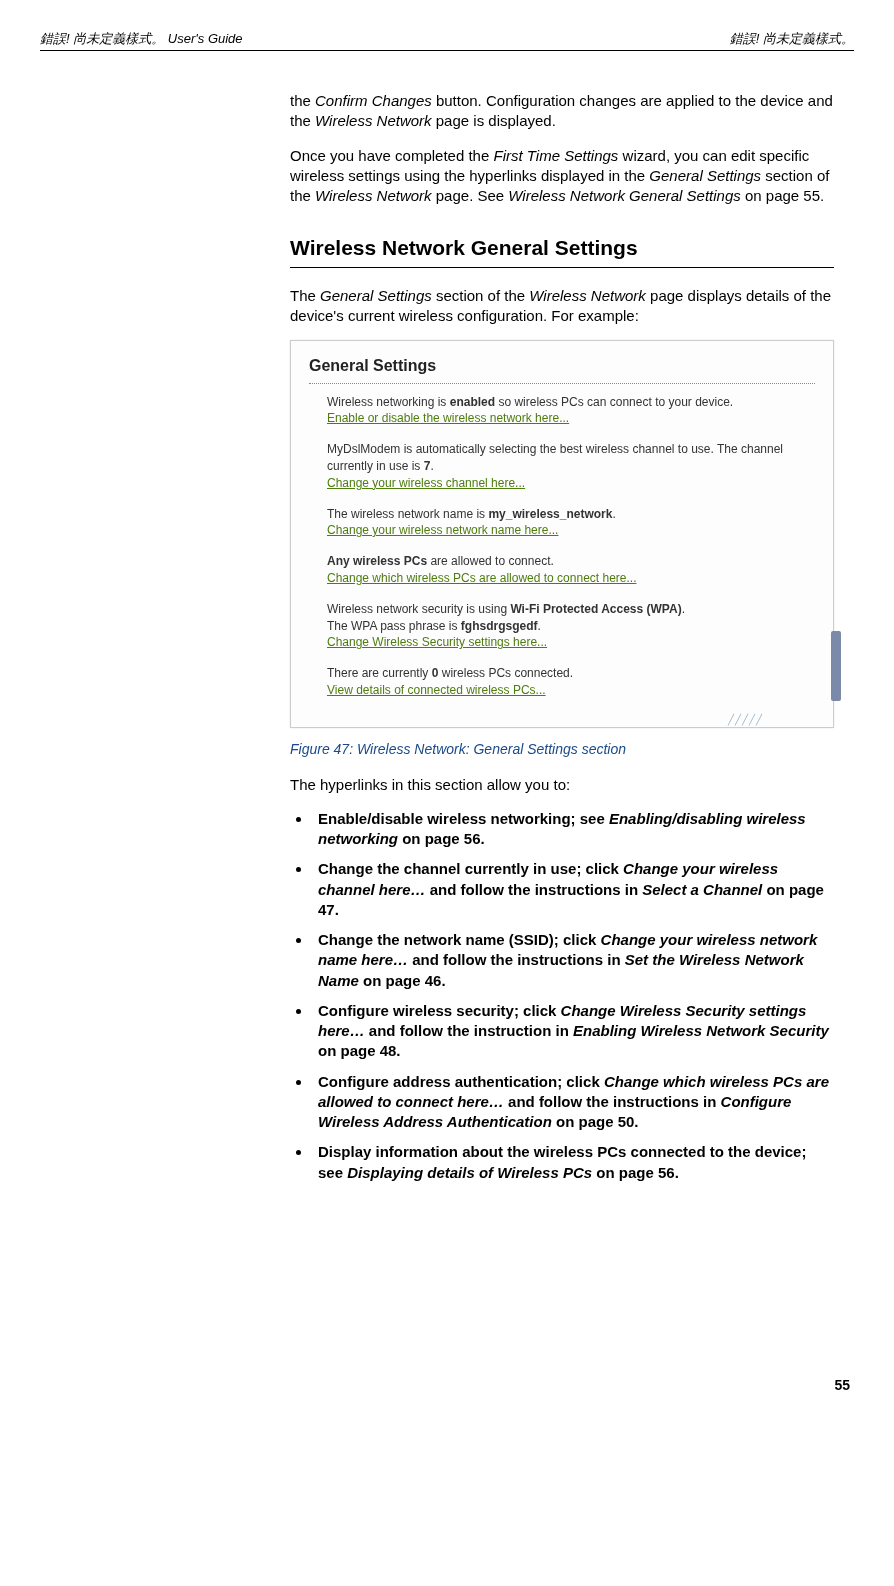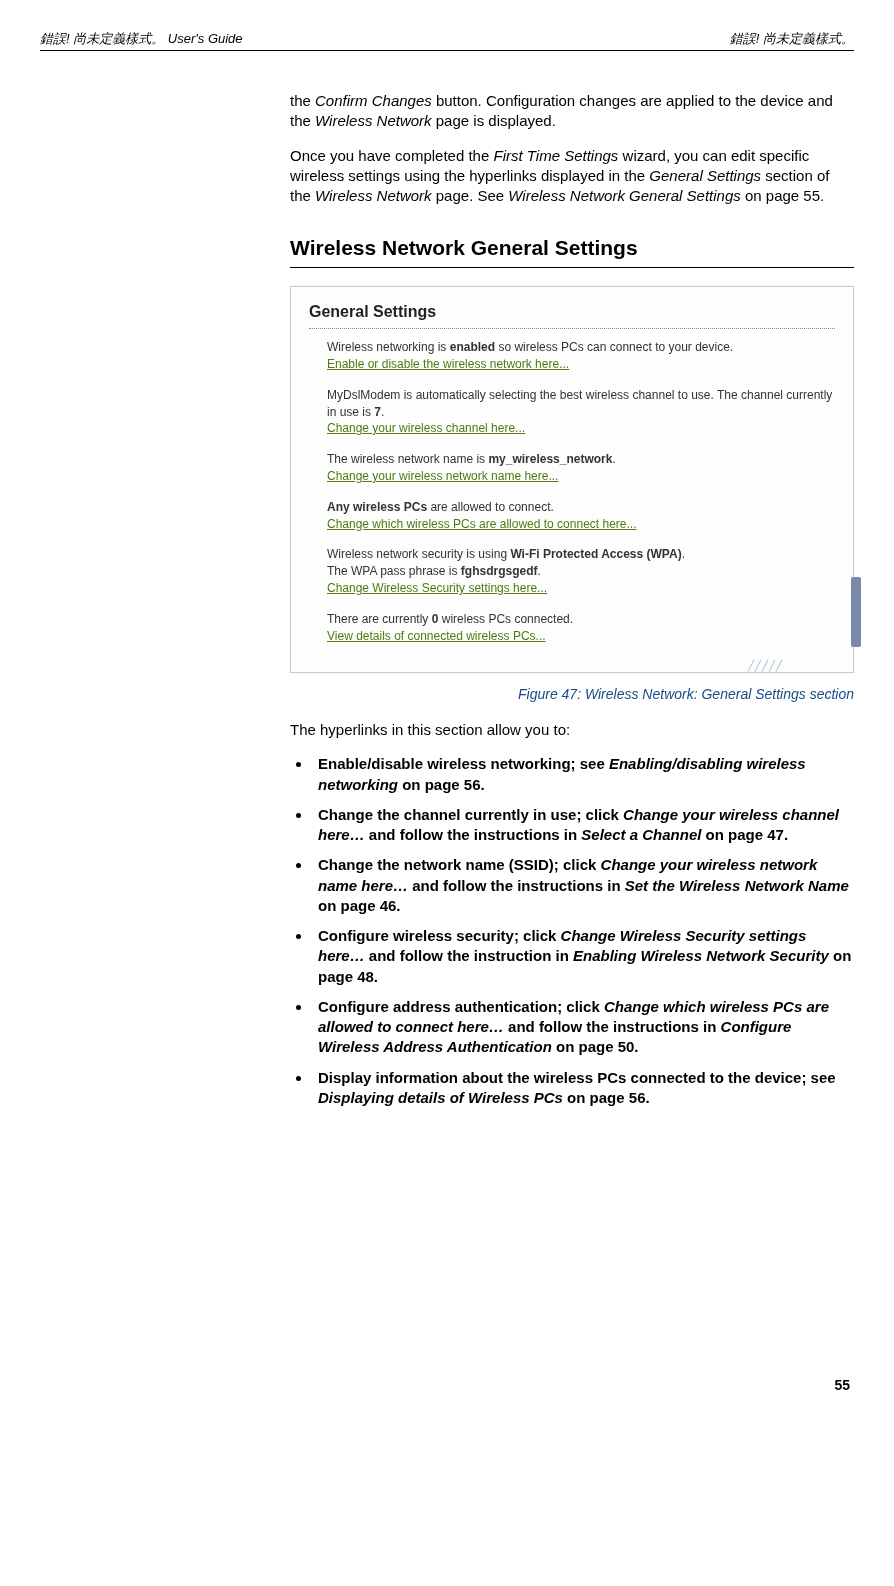--- a/index.html
+++ b/index.html
@@ -23,20 +23,21 @@
     font-size: 13px;
     font-style: italic;
     border-bottom: 1px solid #000;
     padding-bottom: 2px;
     margin-bottom: 40px;
   }
   .header-left { font-style: italic; }
   .header-right { font-style: italic; }
   .content {
     margin-left: 250px;
+    margin-right: 20px;
     font-size: 15px;
     line-height: 1.35;
   }
   .para { margin-bottom: 14px; }
   .italic { font-style: italic; }
   .section-title {
     font-family: "Arial Narrow", Arial, sans-serif;
     font-weight: bold;
     font-size: 21px;
     border-bottom: 1px solid #000;
@@ -71,21 +72,21 @@
     color: #222;
     border-bottom: 1px dotted #888;
     padding-bottom: 6px;
     margin-bottom: 10px;
   }
   .figure-intro { margin-bottom: 12px; font-size: 12px; }
   .figure-block { margin-left: 18px; margin-bottom: 14px; font-size: 12px; line-height: 1.4; }
   .figure-link { color: #4d7c0f; text-decoration: underline; display: inline; }
   .figure-bold { font-weight: bold; }
   .caption {
-    text-align: right;
+    text-align: left;
     font-style: italic;
     font-size: 14px;
     color: #1a4a8a;
     margin-bottom: 16px;
   }
   ul.bullets {
     list-style-type: disc;
     padding-left: 22px;
     margin: 4px 0 0 0;
     font-weight: bold;
@@ -125,20 +126,23 @@
     <div class="para">
       <span>the </span><span class="italic">Confirm Changes</span><span> button. Configuration changes are applied to the device and the </span><span class="italic">Wireless Network</span><span> page is displayed.</span>
     </div>
 
     <div class="para">
       <span>Once you have completed the </span><span class="italic">First Time Settings</span><span> wizard, you can edit specific wireless settings using the hyperlinks displayed in the </span><span class="italic">General Settings</span><span> section of the </span><span class="italic">Wireless Network</span><span> page. See </span><span class="italic">Wireless Network General Settings</span><span> on page 55.</span>
     </div>
 
     <div class="section-title">Wireless Network General Settings</div>
 
+    <div class="para">
+      <span>The </span><span class="italic">General Settings</span><span> section of the </span><span class="italic">Wireless Network</span><span> page displays details of the device's current wireless configuration. For example:</span>
+    </div>
 
     <div class="figure-box">
       <div class="sub-right-edge"></div>
       <div class="figure-title">General Settings</div>
 
       <div class="figure-block">
         <span>Wireless networking is </span><span class="figure-bold">enabled</span><span> so wireless PCs can connect to your device.</span><br>
         <span class="figure-link">Enable or disable the wireless network here...</span>
       </div>
 

